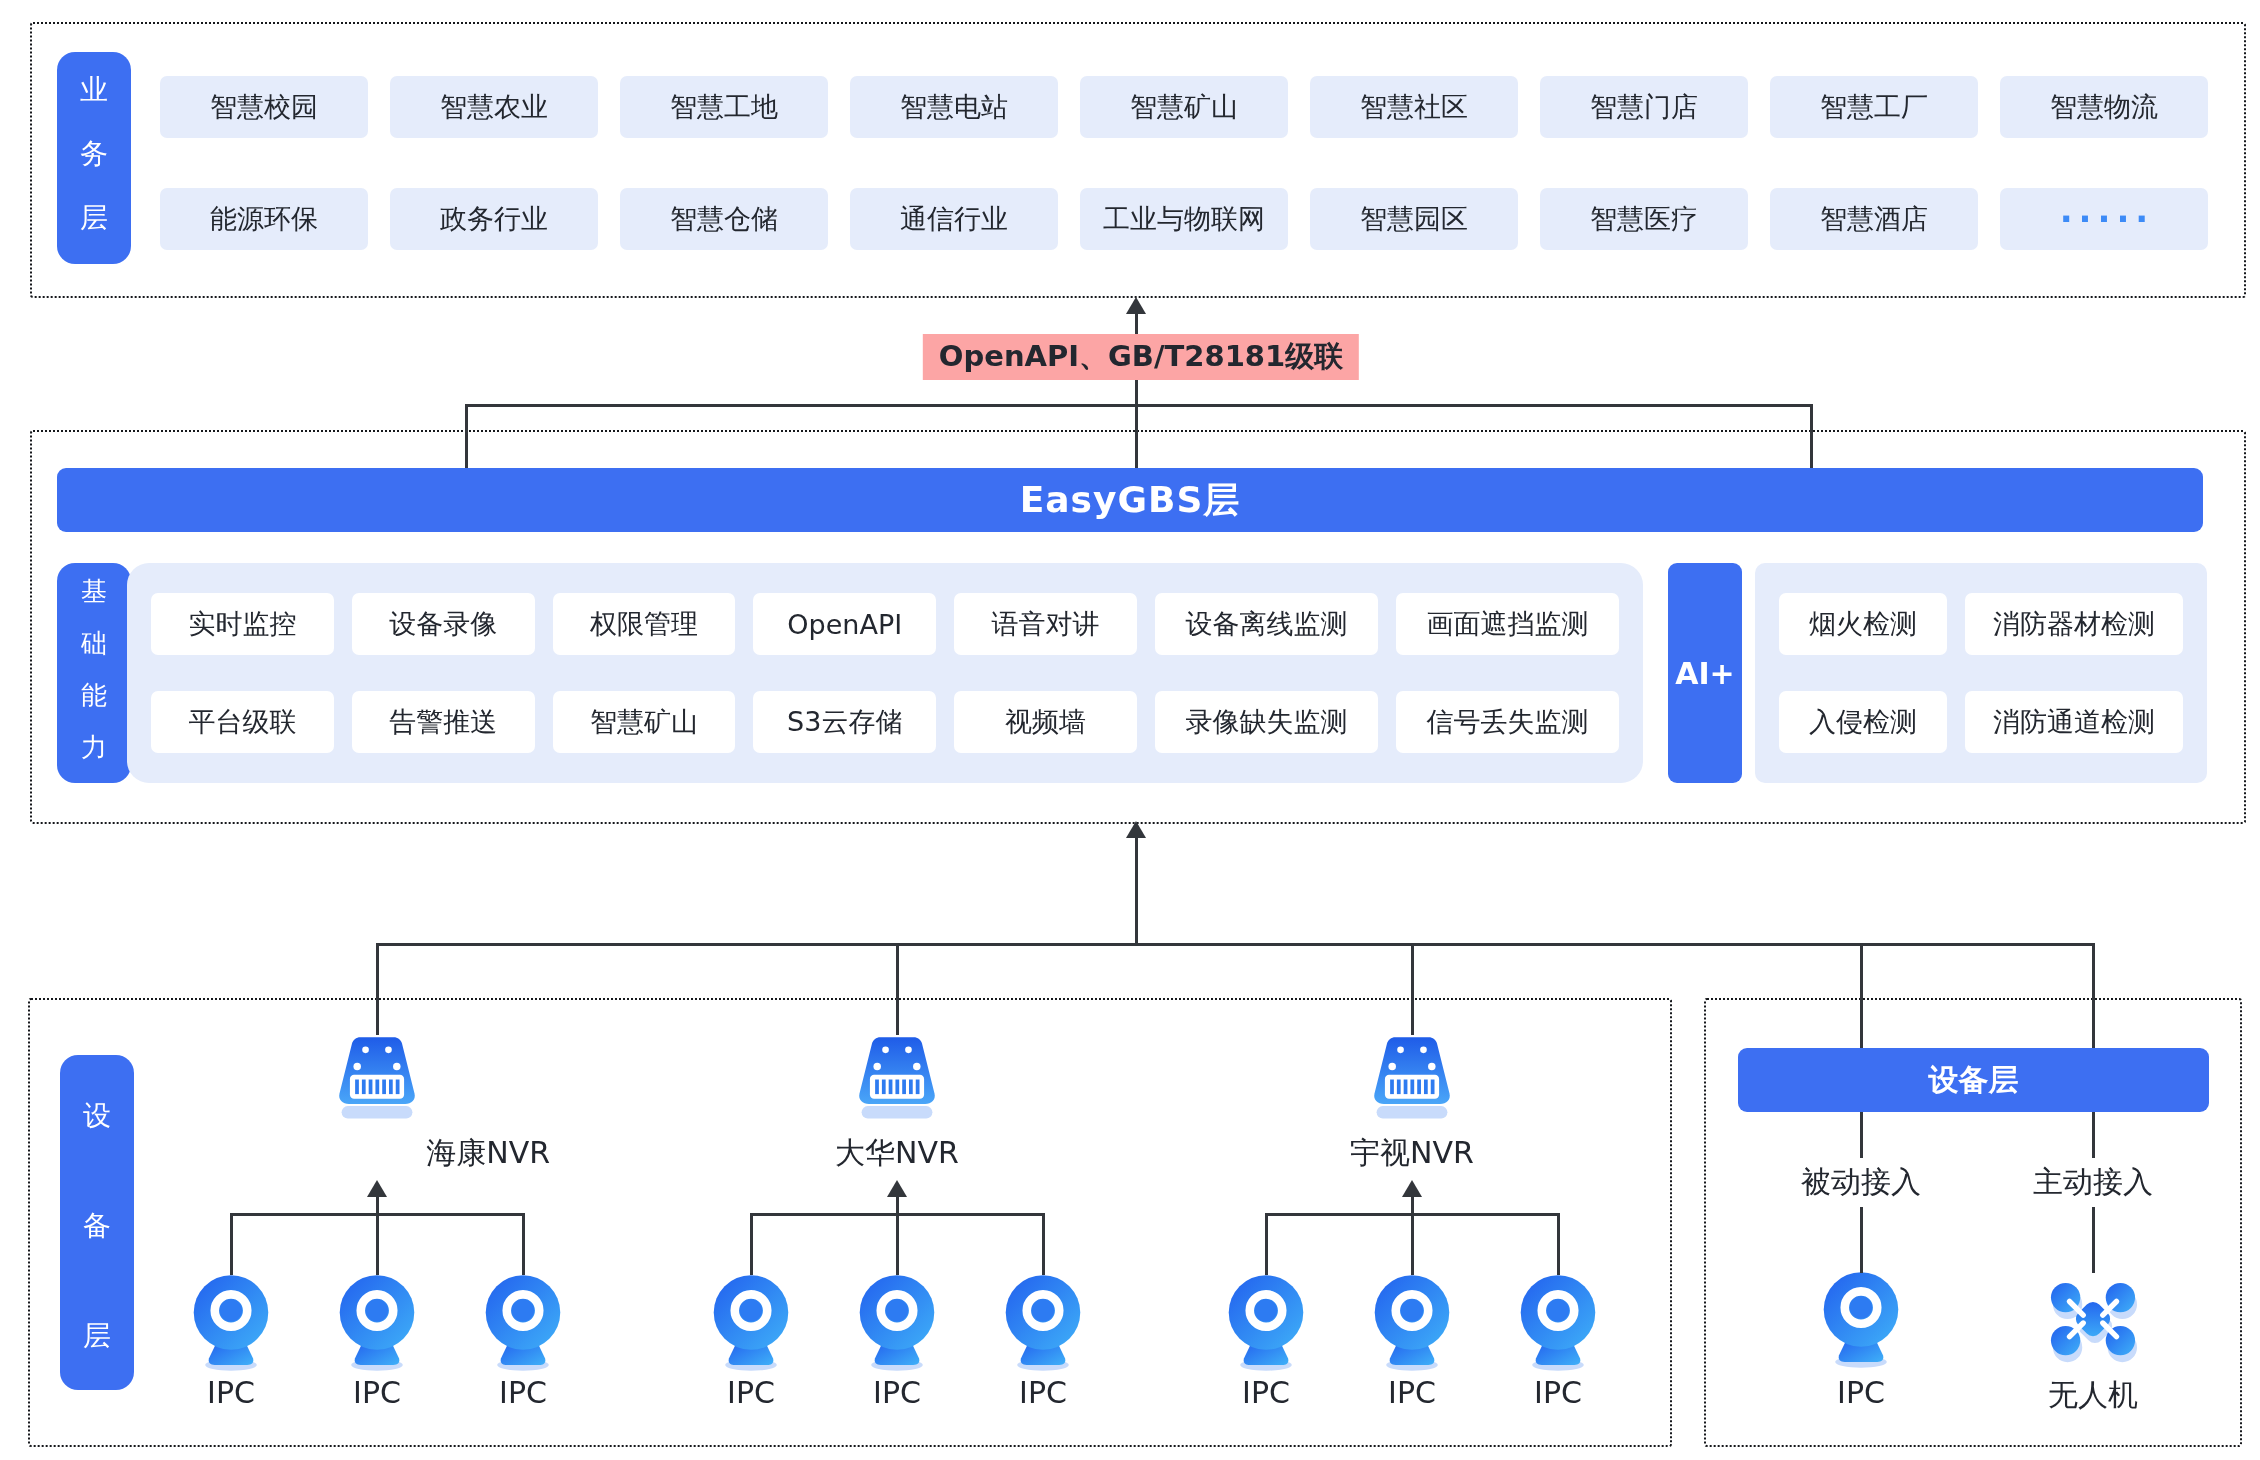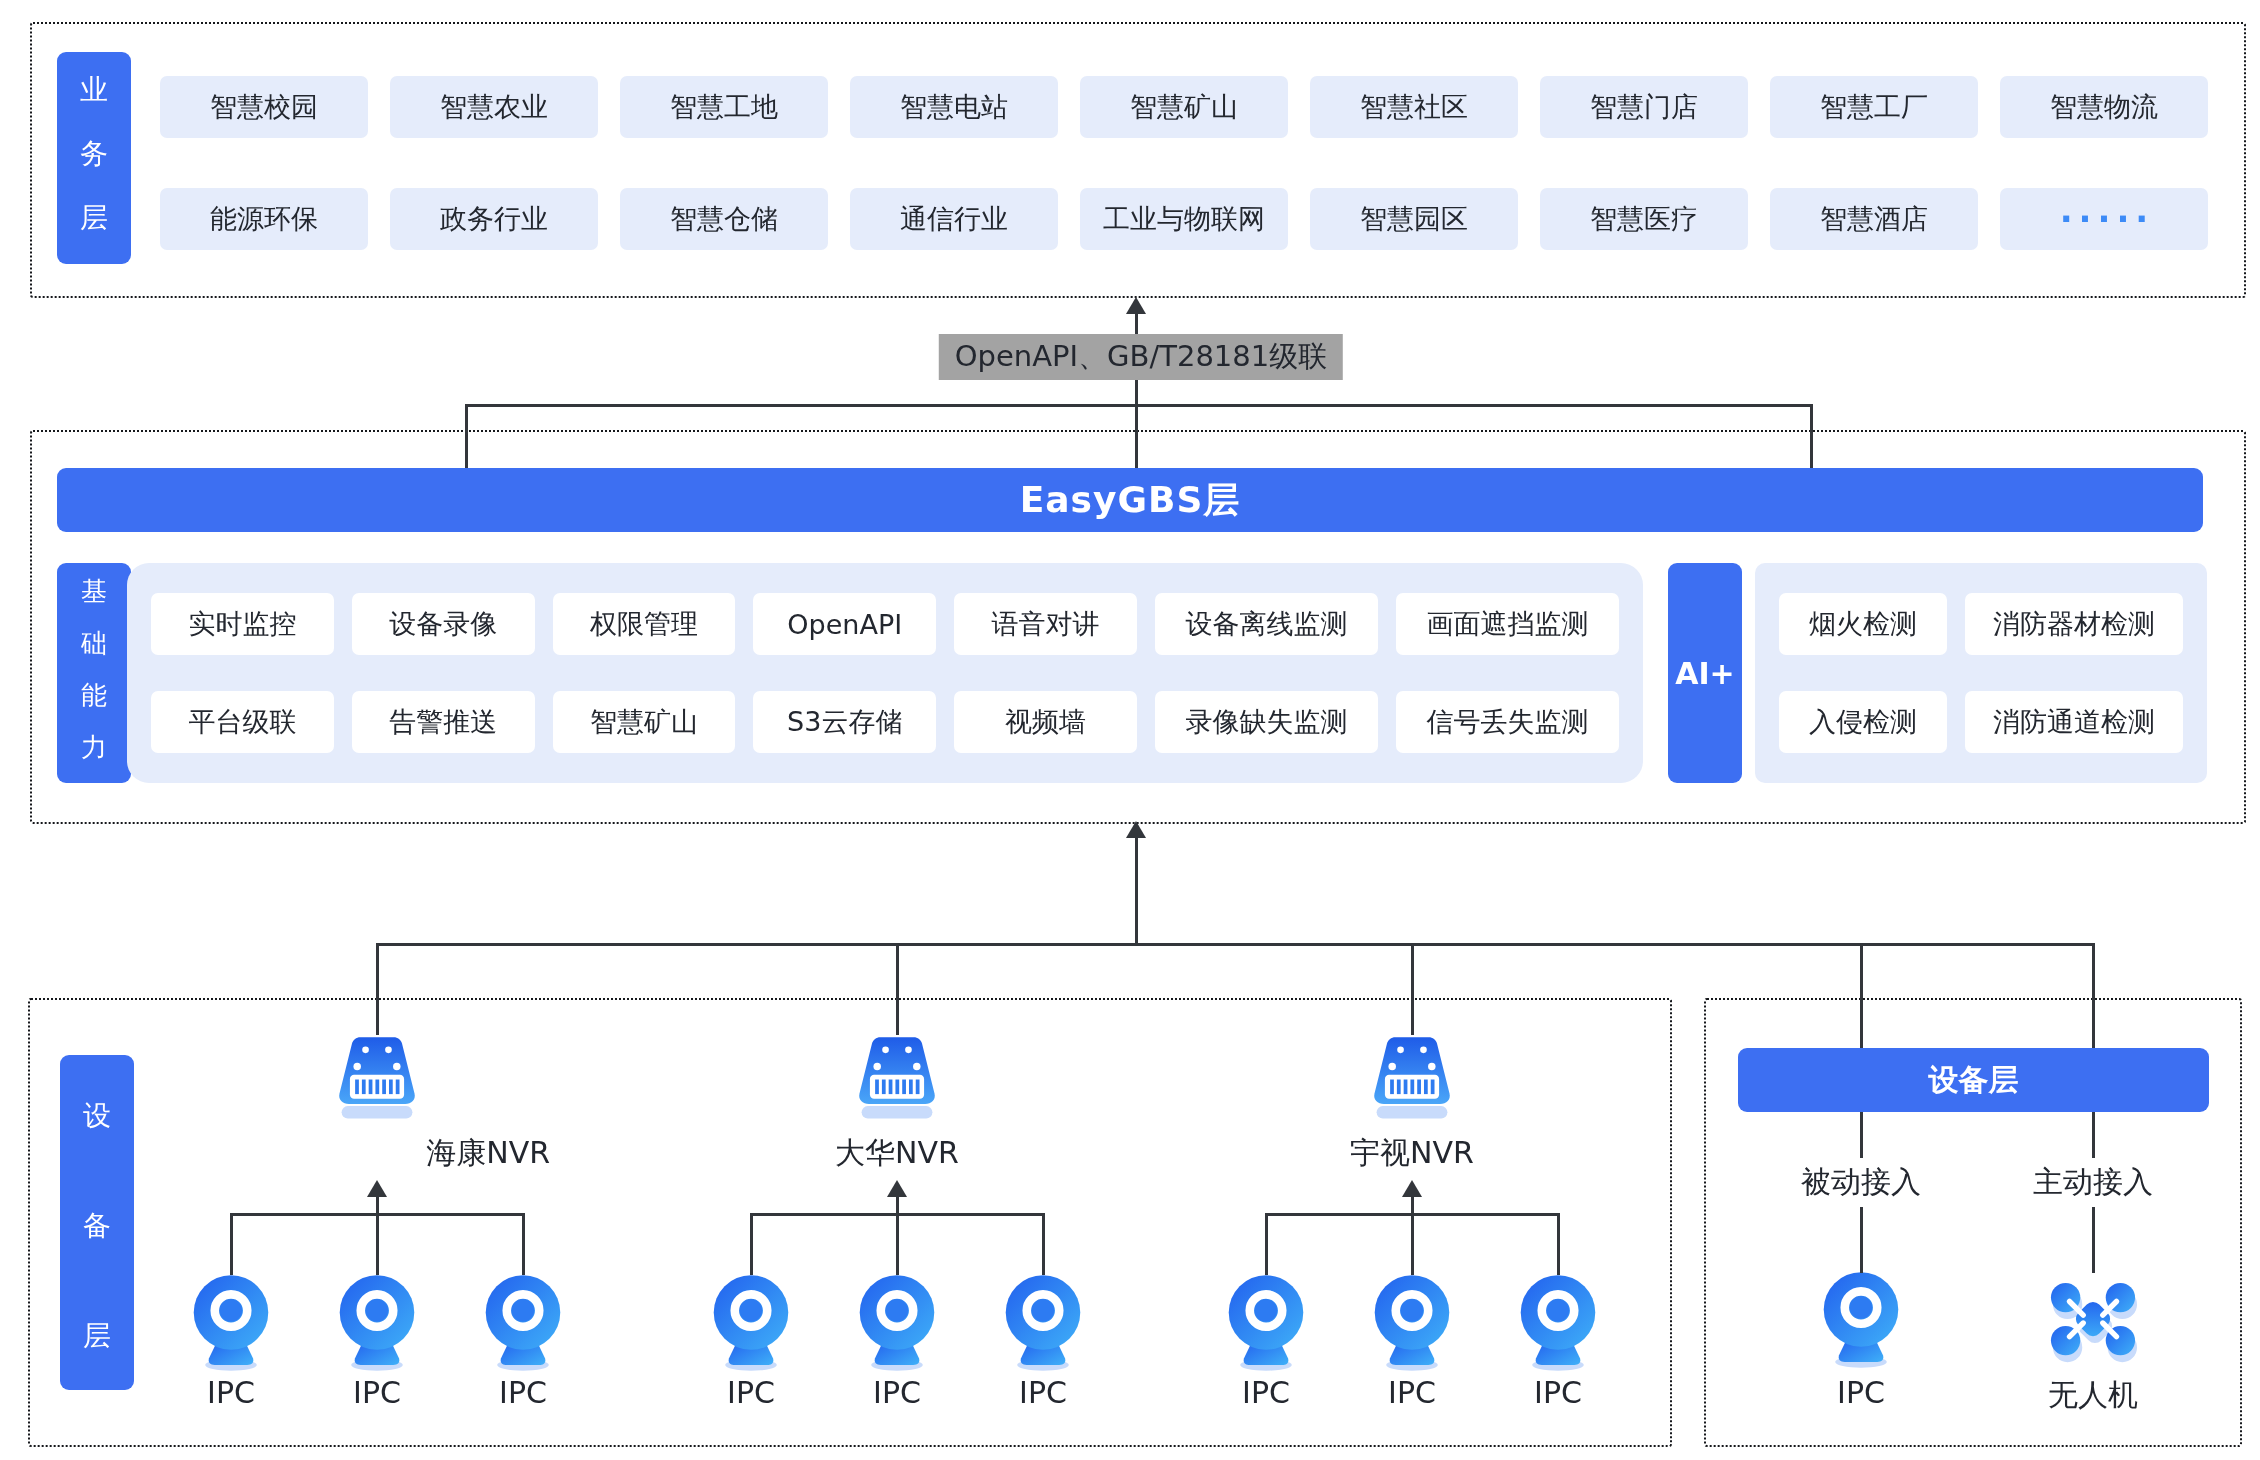--- a/index.html
+++ b/index.html
@@ -5,21 +5,21 @@
   html,body { margin:0; padding:0; background:#ffffff; }
   .canvas {
     position:relative; width:2260px; height:1460px; background:#ffffff;
     font-family:"DejaVu Sans","Liberation Sans",sans-serif; color:#23272F;
     overflow:hidden;
   }
   .dbox { position:absolute; border:2px dotted #16181c; border-radius:3px; background:transparent; }
 
   
   .vlabel {
-    position:absolute; background:#3D6FF2; border-radius:9px; color:#fff;
+    position:absolute; background:#3D6FF2; border-radius:18px; color:#fff;
     text-align:center; word-break:break-all; box-sizing:border-box;
     padding:6px 20px 0 20px; font-weight:500;
   }
   .vlabel.biz  { left:57px; top:52px;  width:74px; height:212px; font-size:28px; line-height:64px; }
   .vlabel.cap  { left:57px; top:563px; width:74px; height:220px; font-size:26px; line-height:52px; padding-top:2px;}
   .vlabel.dev  { left:60px; top:1055px; width:74px; height:335px; font-size:28px; line-height:110px; }
 
   
   .chip {
     background:#E5ECFB; border-radius:7px; height:62px;
@@ -52,22 +52,22 @@
 
   
   .line  { position:absolute; background:#33363b; z-index:1; }
   .arrow-up {
     position:absolute; width:0; height:0; z-index:1;
     border-left:10px solid transparent; border-right:10px solid transparent;
     border-bottom:17px solid #33363b;
   }
   .conn-label {
     position:absolute; transform:translateX(-50%); z-index:3;
-    background:#a3a3a3; padding:3px 16px; white-space:nowrap;
-    font-size:29px; font-weight:400; color:#23272F;
+    background:#fca5a5; padding:3px 16px; white-space:nowrap;
+    font-size:29px; font-weight:700; color:#23272F;
   }
 
   
   .nvr-group { position:absolute; top:943px; width:346px; height:502px; z-index:1; }
   .nvr-group .gline { position:absolute; background:#33363b; }
   .node-label { position:absolute; text-align:center; font-size:30px; font-weight:500; color:#23272F; white-space:nowrap; }
   .icon { position:absolute; }
   .dev-bar {
     position:absolute; left:1738px; top:1048px; width:471px; height:64px;
     background:#3D6FF2; border-radius:9px; z-index:2;

